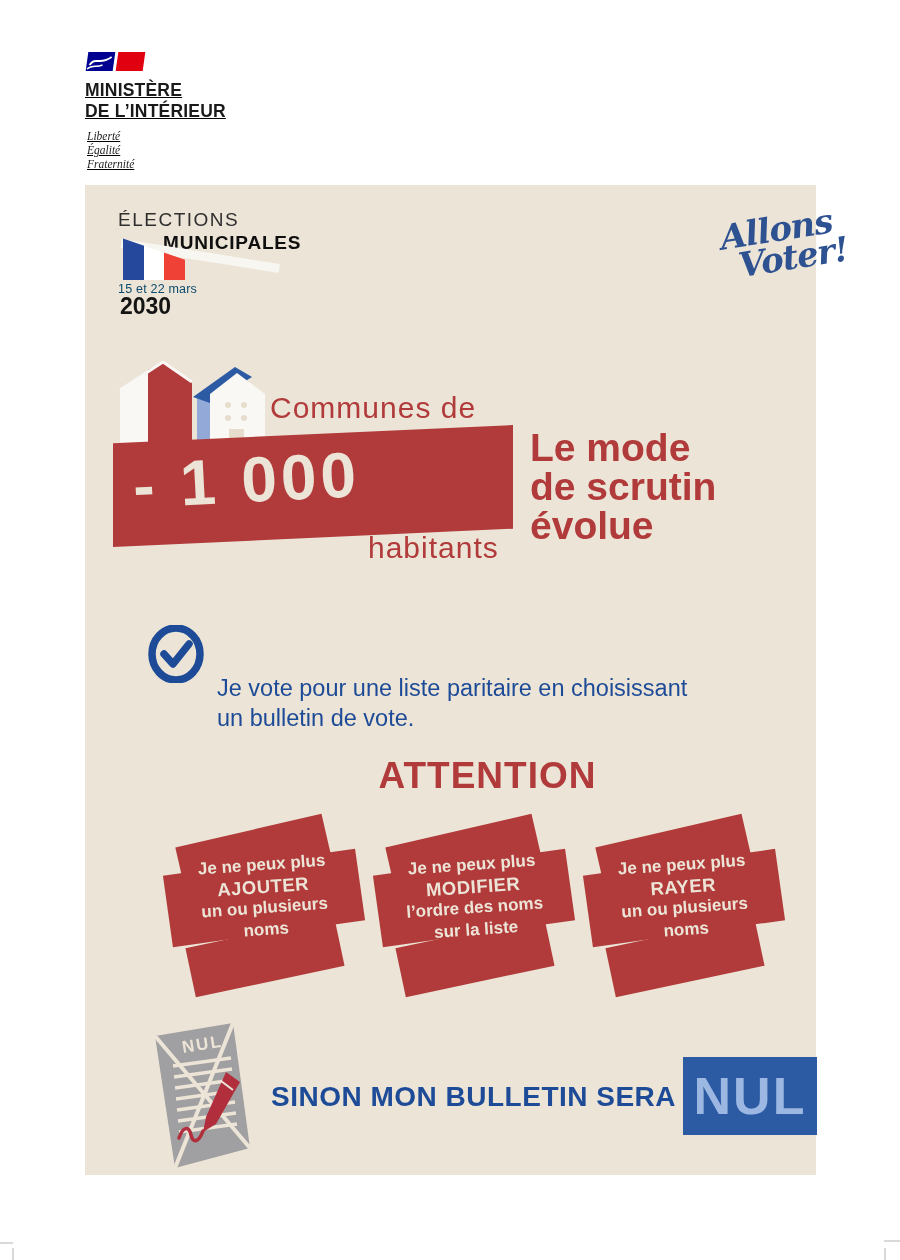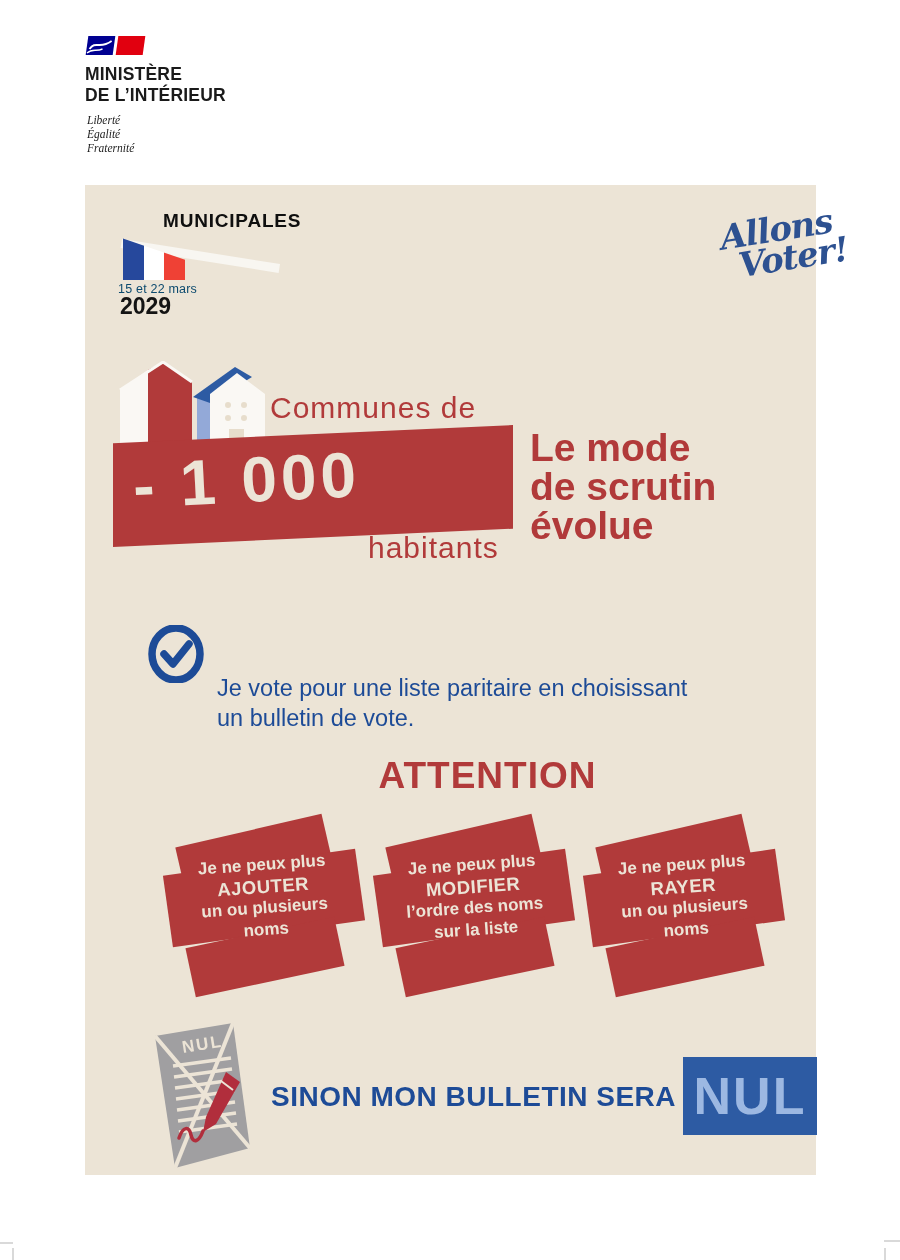--- a/index.html
+++ b/index.html
@@ -1,21 +1,21 @@
 <!DOCTYPE html>
 <html style="--panel-bg: #ece4d6; --red: #b13a3a; --cream: #ece4d6; --blue-text: #1d4b97; --blue-slogan: #2d5191; --blue-box: #2d5ba3; --blue-light: #9cb8e2; --flag-blue: #26489c; --flag-red: #ef4135; --gov-blue: #000091; --gov-red: #e1000f; --house-blue: #2d5ba3; --house-light-blue: #93a9d8; --ballot-gray: #a09fa1; --pen-red: #b12e3c;"><head>
 <meta charset="utf-8">
 <style>
   * { margin:0; padding:0; box-sizing:border-box; }
   html,body { background:#fff; }
   body { font-family:"Liberation Sans", sans-serif; }
   .page { position:relative; width:900px; height:1260px; background:#fff; overflow:hidden; }
 
   
-  .ministry { position:absolute; left:85px; top:36px; }
+  .ministry { position:absolute; left:85px; top:52px;text-decoration:underline; }
   .gov-flag { display:flex; gap:3px; margin:0 0 9px 2px; }
   .gov-flag .blk { width:27px; height:19px; transform:skewX(-8deg); }
   .gov-flag .b { background:var(--gov-blue,#000091); position:relative; overflow:hidden; }
   .gov-flag .r { background:var(--gov-red,#e1000f); }
   .ministry-name { font-size:17.5px; font-weight:700; color:#1a1a1a; line-height:21px; letter-spacing:.2px; }
   .motto { margin:7px 0 0 2px; font-family:"Liberation Serif", serif; font-style:italic; font-size:11.5px; line-height:14px; color:#222; }
 
   
   .panel { position:absolute; left:85px; top:185px; width:731px; height:990px; background:var(--panel-bg,#ece4d6); }
 
@@ -101,29 +101,30 @@
     <div class="motto">
       <div>Liberté</div>
       <div>Égalité</div>
       <div>Fraternité</div>
     </div>
   </header>
 
   <main class="panel">
 
     <section class="badge">
+      <div class="el1">ÉLECTIONS</div>
       <div class="fold"></div>
       <div class="flag">
         <div class="fb"></div>
           <div class="fw"></div>
           <div class="fr"></div>
       </div>
       <div class="el2">MUNICIPALES</div>
       <div class="dates">15 et 22 mars</div>
-      <div class="year">2029</div>
+      <div class="year">2030</div>
     </section>
 
     <div class="slogan">
       <div class="l1">Allons</div>
       <div class="l2">Voter!</div>
     </div>
 
     <svg class="houses" width="290" height="95" viewBox="0 0 290 95">
 
       <polygon points="82,34 95,26 95,84 82,84" fill="#93a9d8"></polygon>

